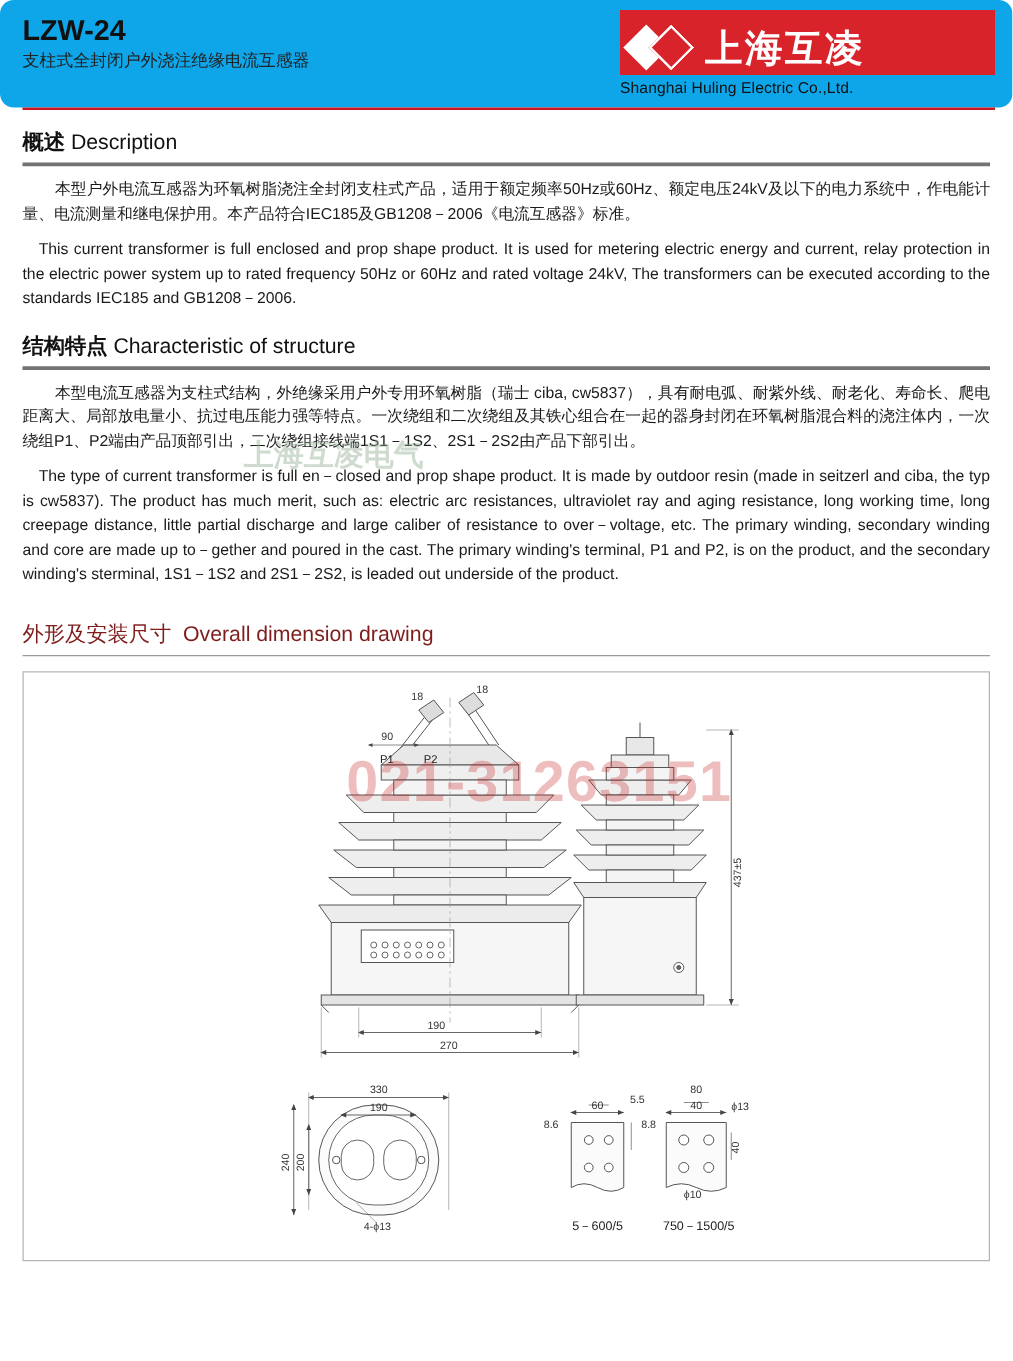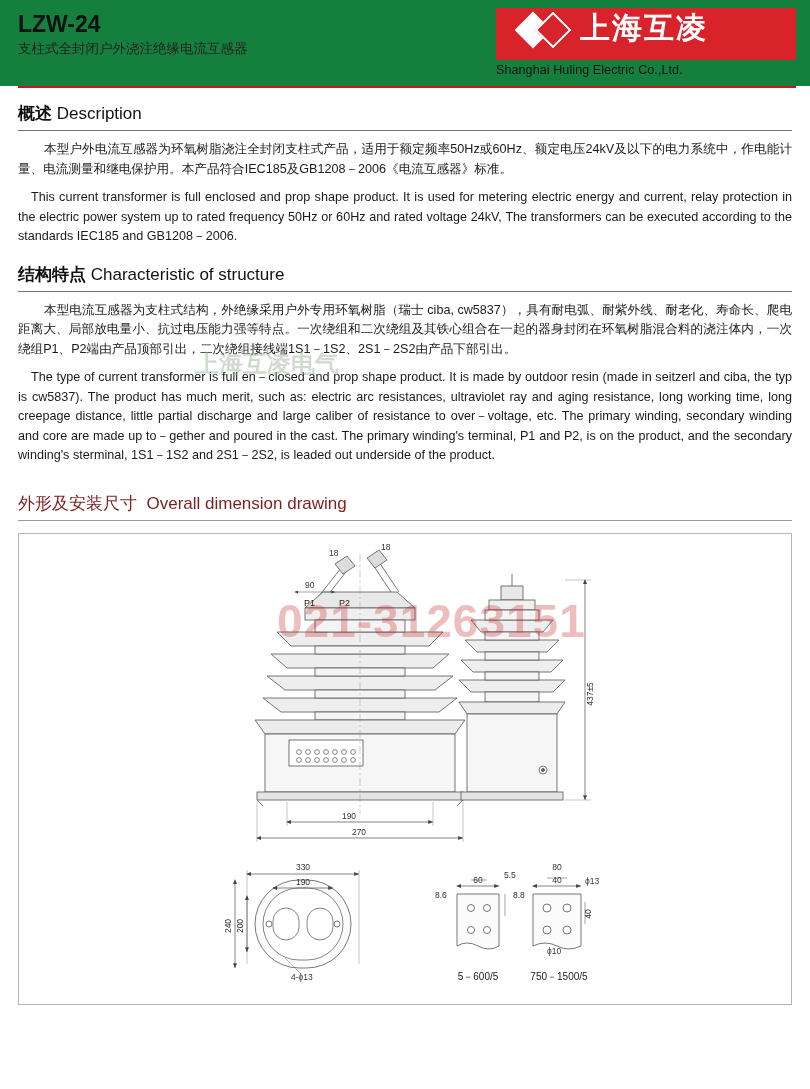--- a/index.html
+++ b/index.html
@@ -13,21 +13,22 @@
     font-family: "Liberation Sans", sans-serif;
     color: #1a1a1a;
     position: relative;
     overflow: hidden;
   }
 
   
   .header {
     position: relative;
     height: 86px;
-    background: #15803d;
+    background: #0ea5e9;
+    border-radius: 11px;
   }
   .header-left {
     position: absolute;
     left: 18px;
     top: 10px;
     width: 500px;
   }
   .model-title {
     font-size: 23px;
     font-weight: bold;
@@ -45,22 +46,22 @@
     position: absolute;
     right: 14px;
     top: 8px;
     width: 300px;
     height: 72px;
   }
   .logo-band {
     background: #d9232a;
     height: 52px;
     display: flex;
-    align-items: flex-start;
-    padding-left: 22px;
+    align-items: flex-end;
+    padding-left: 6px;
     box-sizing: border-box;
   }
   .logo-mark {
     width: 56px;
     height: 44px;
     position: relative;
     flex: 0 0 auto;
   }
   .logo-mark .dia {
     position: absolute;
@@ -103,21 +104,21 @@
   
   .content {
     padding: 0 18px 0 18px;
     box-sizing: border-box;
   }
   .section-head {
     margin-top: 16px;
     font-size: 17px;
     color: #111;
     padding-bottom: 5px;
-    border-bottom: 1px solid #737373;
+    border-bottom: 3px solid #737373;
     font-weight: normal;
   }
   .section-head .cn { font-weight: bold; }
   p.para {
     font-size: 12.6px;
     line-height: 19.5px;
     text-align: justify;
     margin: 9px 0 0 0;
     color: #1a1a1a;
   }

